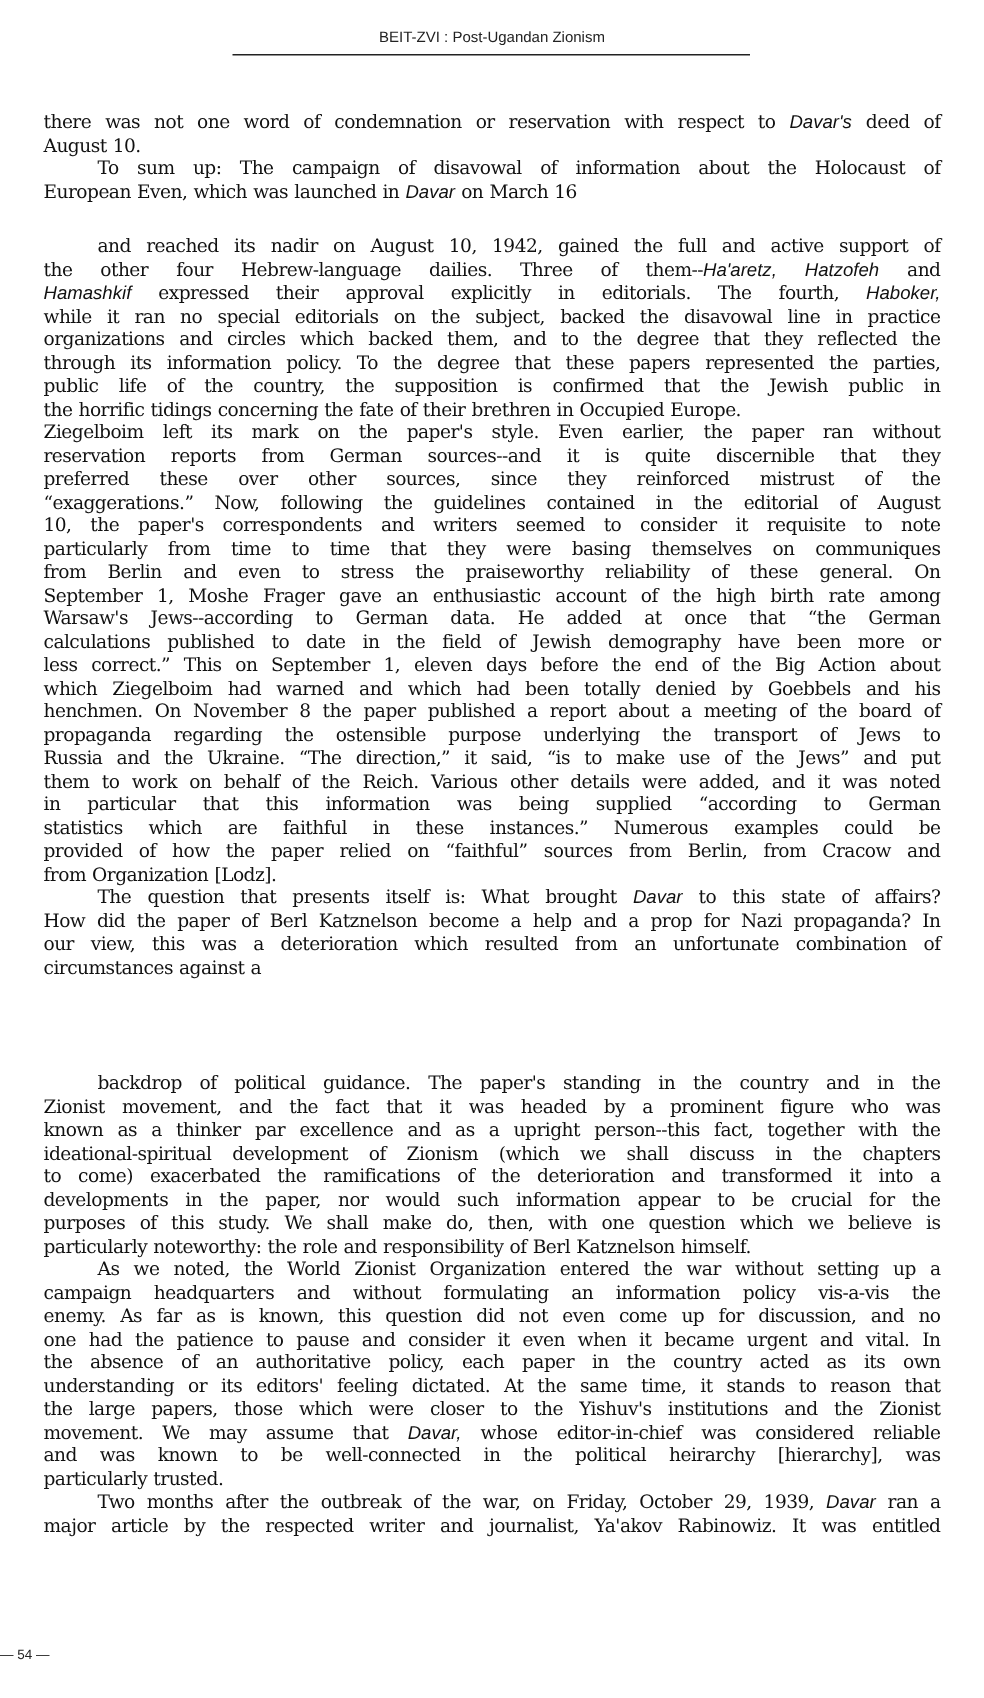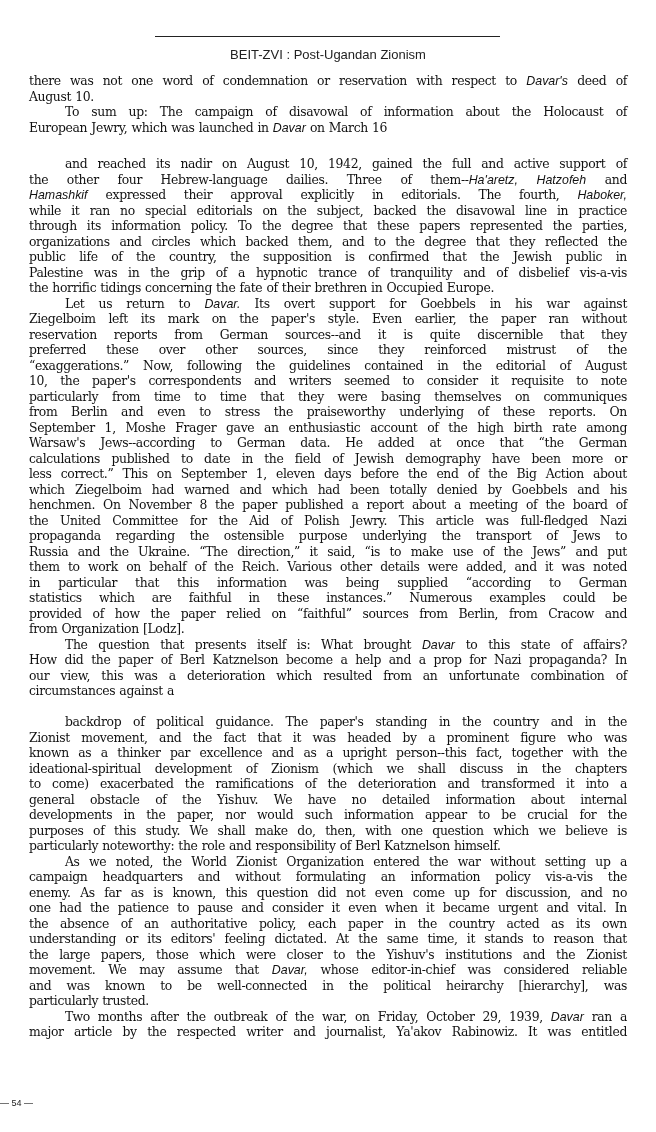--- a/index.html
+++ b/index.html
@@ -1,19 +1,19 @@
 <!DOCTYPE html>
 <html><head>
   <meta charset="utf-8">
   <style>
     html, body { margin: 0; padding: 0; background: #ffffff; }
     body { width: 656px; height: 1132px; position: relative; overflow: hidden; color: #111; }
     .header {
       position: absolute; left: 0; top: 20px; width: 656px; text-align: center;
-      font-family: "Liberation Sans", sans-serif; font-size: 13px; color: #222; margin-top: 27px;
+      font-family: "Liberation Sans", sans-serif; font-size: 10px; color: #222;
     }
     .header-rule {
       position: absolute; left: 155px; top: 36px; width: 345px; height: 0;
       border-top: 1px solid #222;
     }
     .block { position: absolute; left: 29px; width: 598px; }
     .line {
       font-family: "DejaVu Serif", "Liberation Serif", serif;
       font-size: 12.4px; line-height: 15.5px; height: 15.5px;
       text-align: justify; text-align-last: justify; white-space: nowrap;
@@ -30,66 +30,62 @@
 </head>
 <body>
 
 <div class="header">BEIT-ZVI : Post-Ugandan Zionism</div>
 <div class="header-rule"></div>
 
 <div class="block" id="block-0" style="top:73px;">
     <div class="line"><span>there was not one word of condemnation or reservation with respect to </span><i>Davar's</i><span> deed of</span></div>
     <div class="line last"><span>August 10.</span></div>
     <div class="line indent"><span>To sum up: The campaign of disavowal of information about the Holocaust of</span></div>
-    <div class="line last"><span>European Jewry, which was launched in </span><i>Davar</i><span> on March 16</span></div>
+    <div class="line last"><span>European Even, which was launched in </span><i>Davar</i><span> on March 16</span></div>
   </div>
 <div class="block" id="block-1" style="top:156px;">
     <div class="line indent"><span>and reached its nadir on August 10, 1942, gained the full and active support of</span></div>
     <div class="line"><span>the other four Hebrew-language dailies. Three of them--</span><i>Ha'aretz,</i><span> </span><i>Hatzofeh</i><span> and</span></div>
     <div class="line"><i>Hamashkif</i><span> expressed their approval explicitly in editorials. The fourth, </span><i>Haboker,</i></div>
     <div class="line"><span>while it ran no special editorials on the subject, backed the disavowal line in practice</span></div>
+    <div class="line"><span>organizations and circles which backed them, and to the degree that they reflected the</span></div>
     <div class="line"><span>through its information policy. To the degree that these papers represented the parties,</span></div>
-    <div class="line"><span>organizations and circles which backed them, and to the degree that they reflected the</span></div>
     <div class="line"><span>public life of the country, the supposition is confirmed that the Jewish public in</span></div>
-    <div class="line"><span>Palestine was in the grip of a hypnotic trance of tranquility and of disbelief vis-a-vis</span></div>
     <div class="line last"><span>the horrific tidings concerning the fate of their brethren in Occupied Europe.</span></div>
-    <div class="line indent"><span>Let us return to </span><i>Davar.</i><span> Its overt support for Goebbels in his war against</span></div>
     <div class="line"><span>Ziegelboim left its mark on the paper's style. Even earlier, the paper ran without</span></div>
     <div class="line"><span>reservation reports from German sources--and it is quite discernible that they</span></div>
     <div class="line"><span>preferred these over other sources, since they reinforced mistrust of the</span></div>
     <div class="line"><span>“exaggerations.” Now, following the guidelines contained in the editorial of August</span></div>
     <div class="line"><span>10, the paper's correspondents and writers seemed to consider it requisite to note</span></div>
     <div class="line"><span>particularly from time to time that they were basing themselves on communiques</span></div>
-    <div class="line"><span>from Berlin and even to stress the praiseworthy underlying of these reports. On</span></div>
+    <div class="line"><span>from Berlin and even to stress the praiseworthy reliability of these general. On</span></div>
     <div class="line"><span>September 1, Moshe Frager gave an enthusiastic account of the high birth rate among</span></div>
     <div class="line"><span>Warsaw's Jews--according to German data. He added at once that “the German</span></div>
     <div class="line"><span>calculations published to date in the field of Jewish demography have been more or</span></div>
     <div class="line"><span>less correct.” This on September 1, eleven days before the end of the Big Action about</span></div>
     <div class="line"><span>which Ziegelboim had warned and which had been totally denied by Goebbels and his</span></div>
     <div class="line"><span>henchmen. On November 8 the paper published a report about a meeting of the board of</span></div>
-    <div class="line"><span>the United Committee for the Aid of Polish Jewry. This article was full-fledged Nazi</span></div>
     <div class="line"><span>propaganda regarding the ostensible purpose underlying the transport of Jews to</span></div>
     <div class="line"><span>Russia and the Ukraine. “The direction,” it said, “is to make use of the Jews” and put</span></div>
     <div class="line"><span>them to work on behalf of the Reich. Various other details were added, and it was noted</span></div>
     <div class="line"><span>in particular that this information was being supplied “according to German</span></div>
     <div class="line"><span>statistics which are faithful in these instances.” Numerous examples could be</span></div>
     <div class="line"><span>provided of how the paper relied on “faithful” sources from Berlin, from Cracow and</span></div>
     <div class="line last"><span>from Organization [Lodz].</span></div>
     <div class="line indent"><span>The question that presents itself is: What brought </span><i>Davar</i><span> to this state of affairs?</span></div>
     <div class="line"><span>How did the paper of Berl Katznelson become a help and a prop for Nazi propaganda? In</span></div>
     <div class="line"><span>our view, this was a deterioration which resulted from an unfortunate combination of</span></div>
     <div class="line last"><span>circumstances against a</span></div>
   </div>
 <div class="block" id="block-2" style="top:714px;">
     <div class="line indent"><span>backdrop of political guidance. The paper's standing in the country and in the</span></div>
     <div class="line"><span>Zionist movement, and the fact that it was headed by a prominent figure who was</span></div>
     <div class="line"><span>known as a thinker par excellence and as a upright person--this fact, together with the</span></div>
     <div class="line"><span>ideational-spiritual development of Zionism (which we shall discuss in the chapters</span></div>
     <div class="line"><span>to come) exacerbated the ramifications of the deterioration and transformed it into a</span></div>
-    <div class="line"><span>general obstacle of the Yishuv. We have no detailed information about internal</span></div>
     <div class="line"><span>developments in the paper, nor would such information appear to be crucial for the</span></div>
     <div class="line"><span>purposes of this study. We shall make do, then, with one question which we believe is</span></div>
     <div class="line last"><span>particularly noteworthy: the role and responsibility of Berl Katznelson himself.</span></div>
     <div class="line indent"><span>As we noted, the World Zionist Organization entered the war without setting up a</span></div>
     <div class="line"><span>campaign headquarters and without formulating an information policy vis-a-vis the</span></div>
     <div class="line"><span>enemy. As far as is known, this question did not even come up for discussion, and no</span></div>
     <div class="line"><span>one had the patience to pause and consider it even when it became urgent and vital. In</span></div>
     <div class="line"><span>the absence of an authoritative policy, each paper in the country acted as its own</span></div>
     <div class="line"><span>understanding or its editors' feeling dictated. At the same time, it stands to reason that</span></div>
     <div class="line"><span>the large papers, those which were closer to the Yishuv's institutions and the Zionist</span></div>

